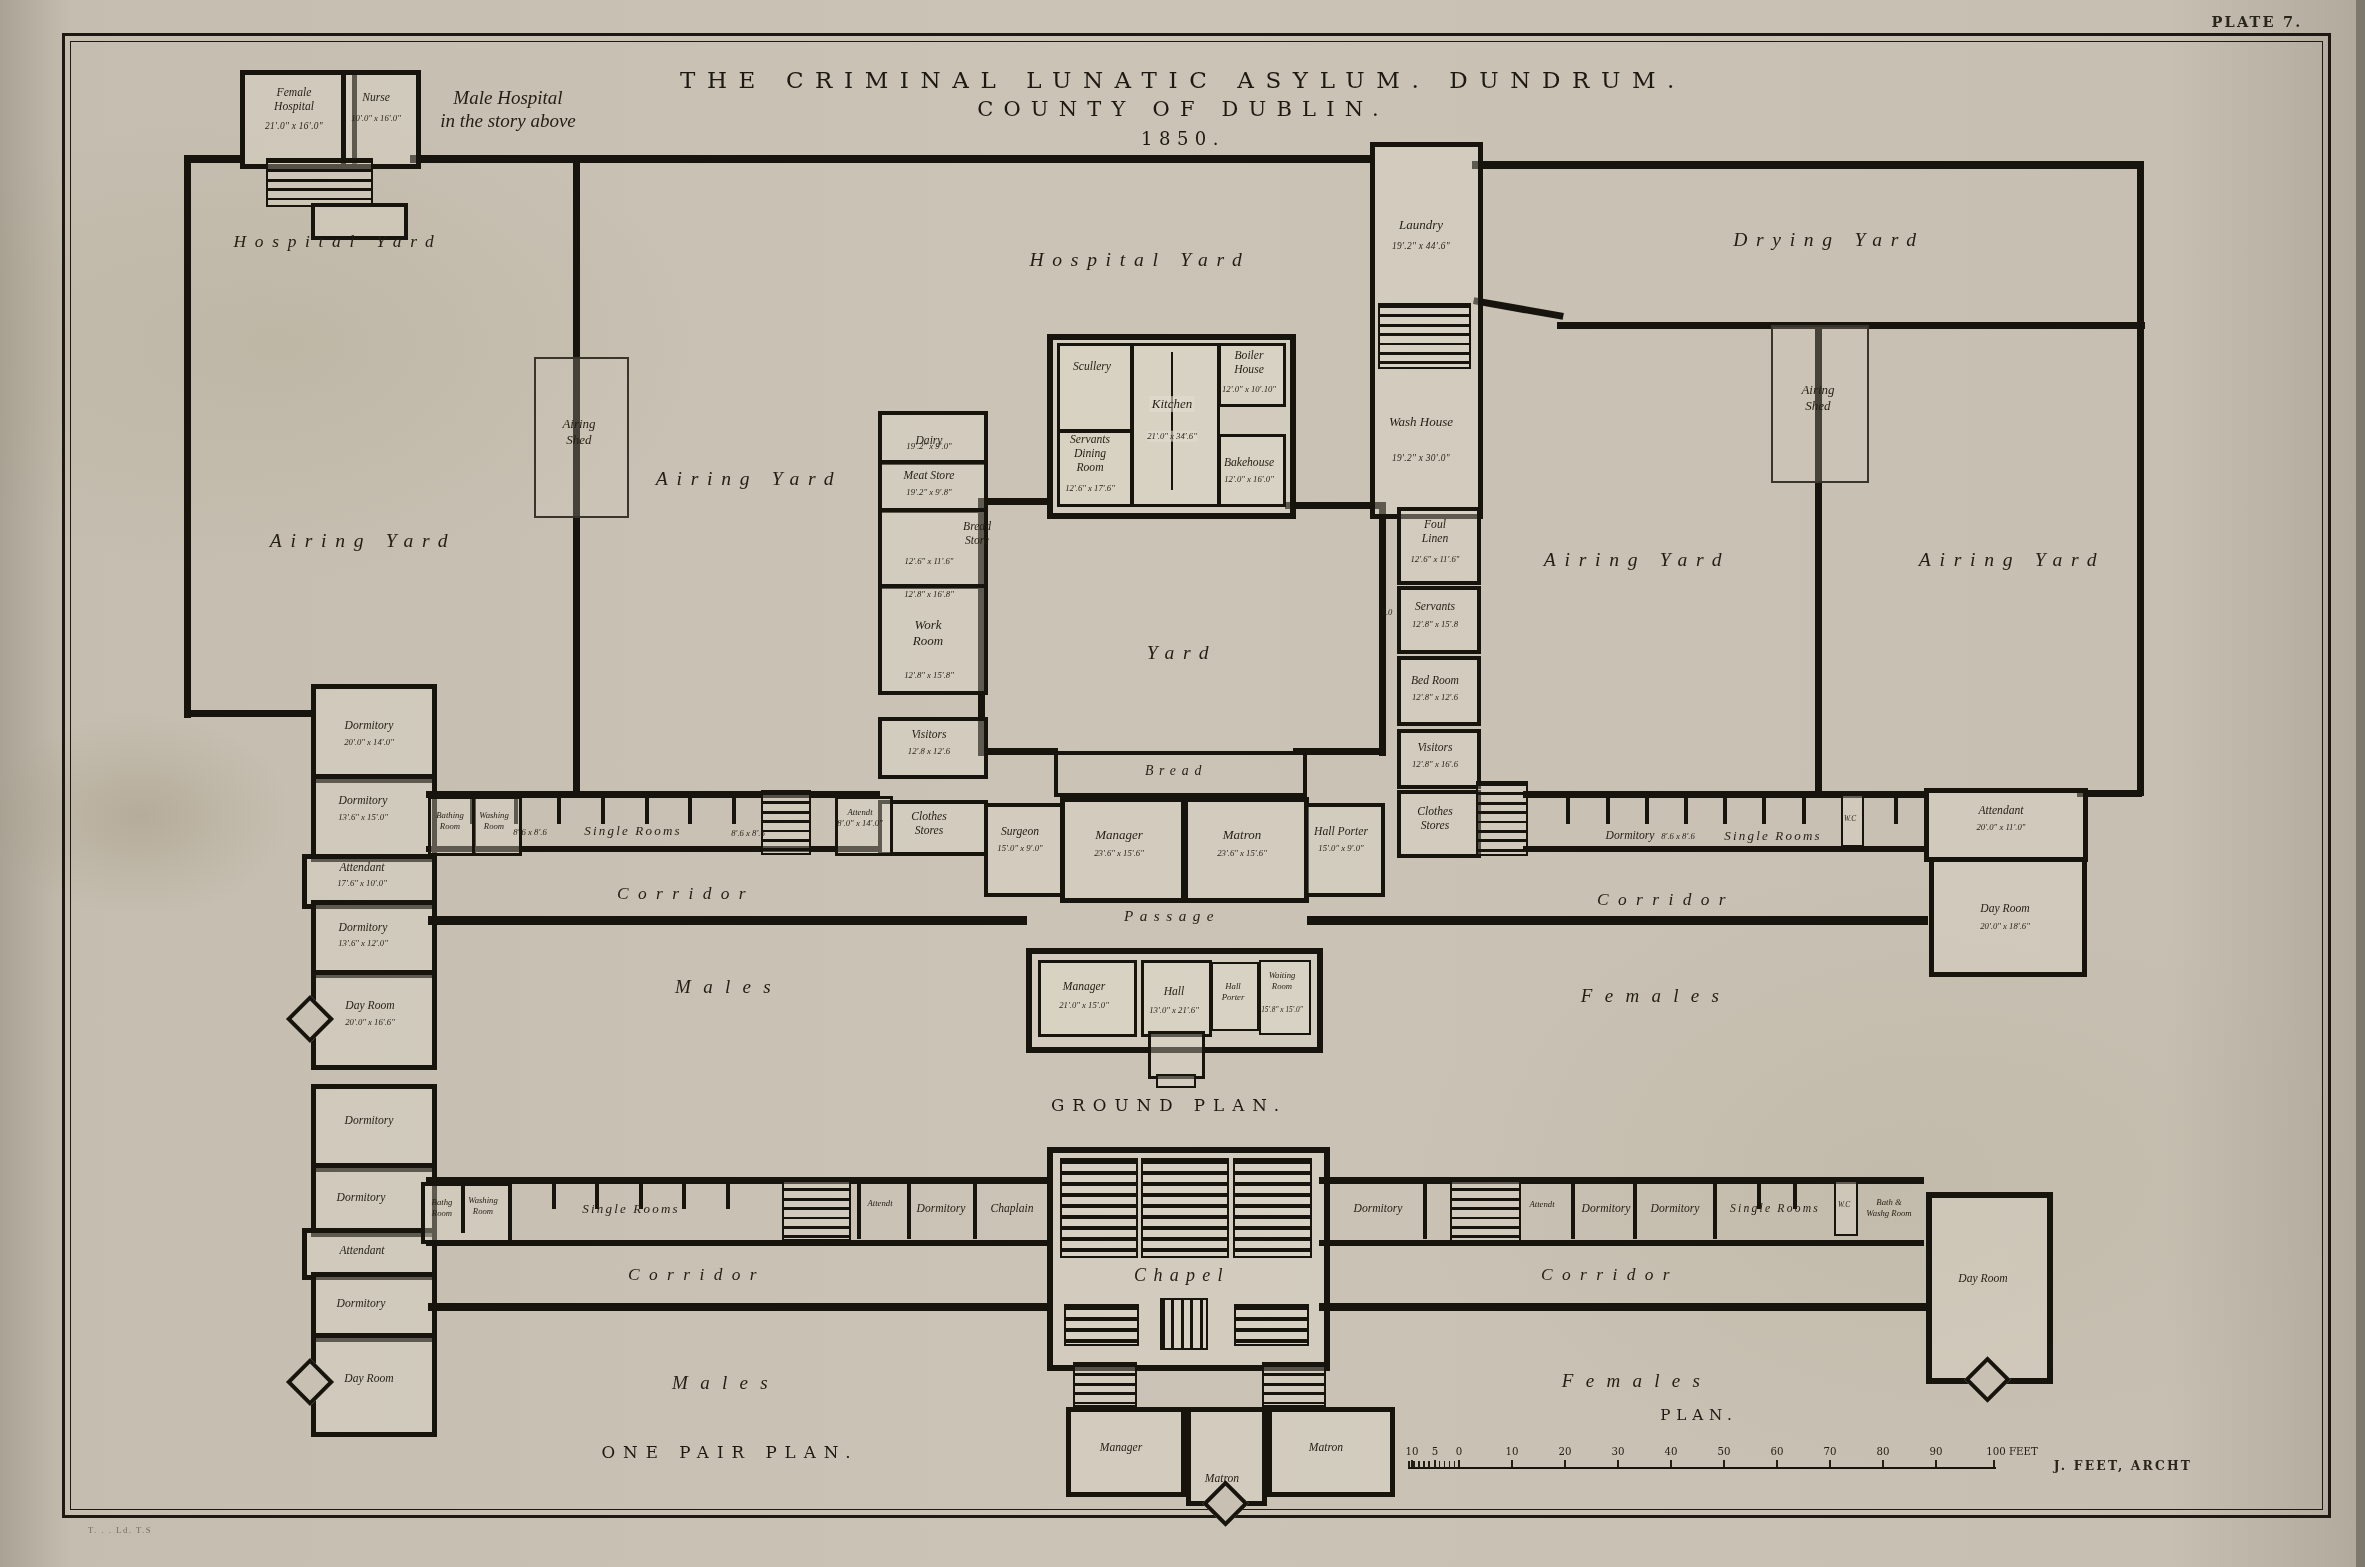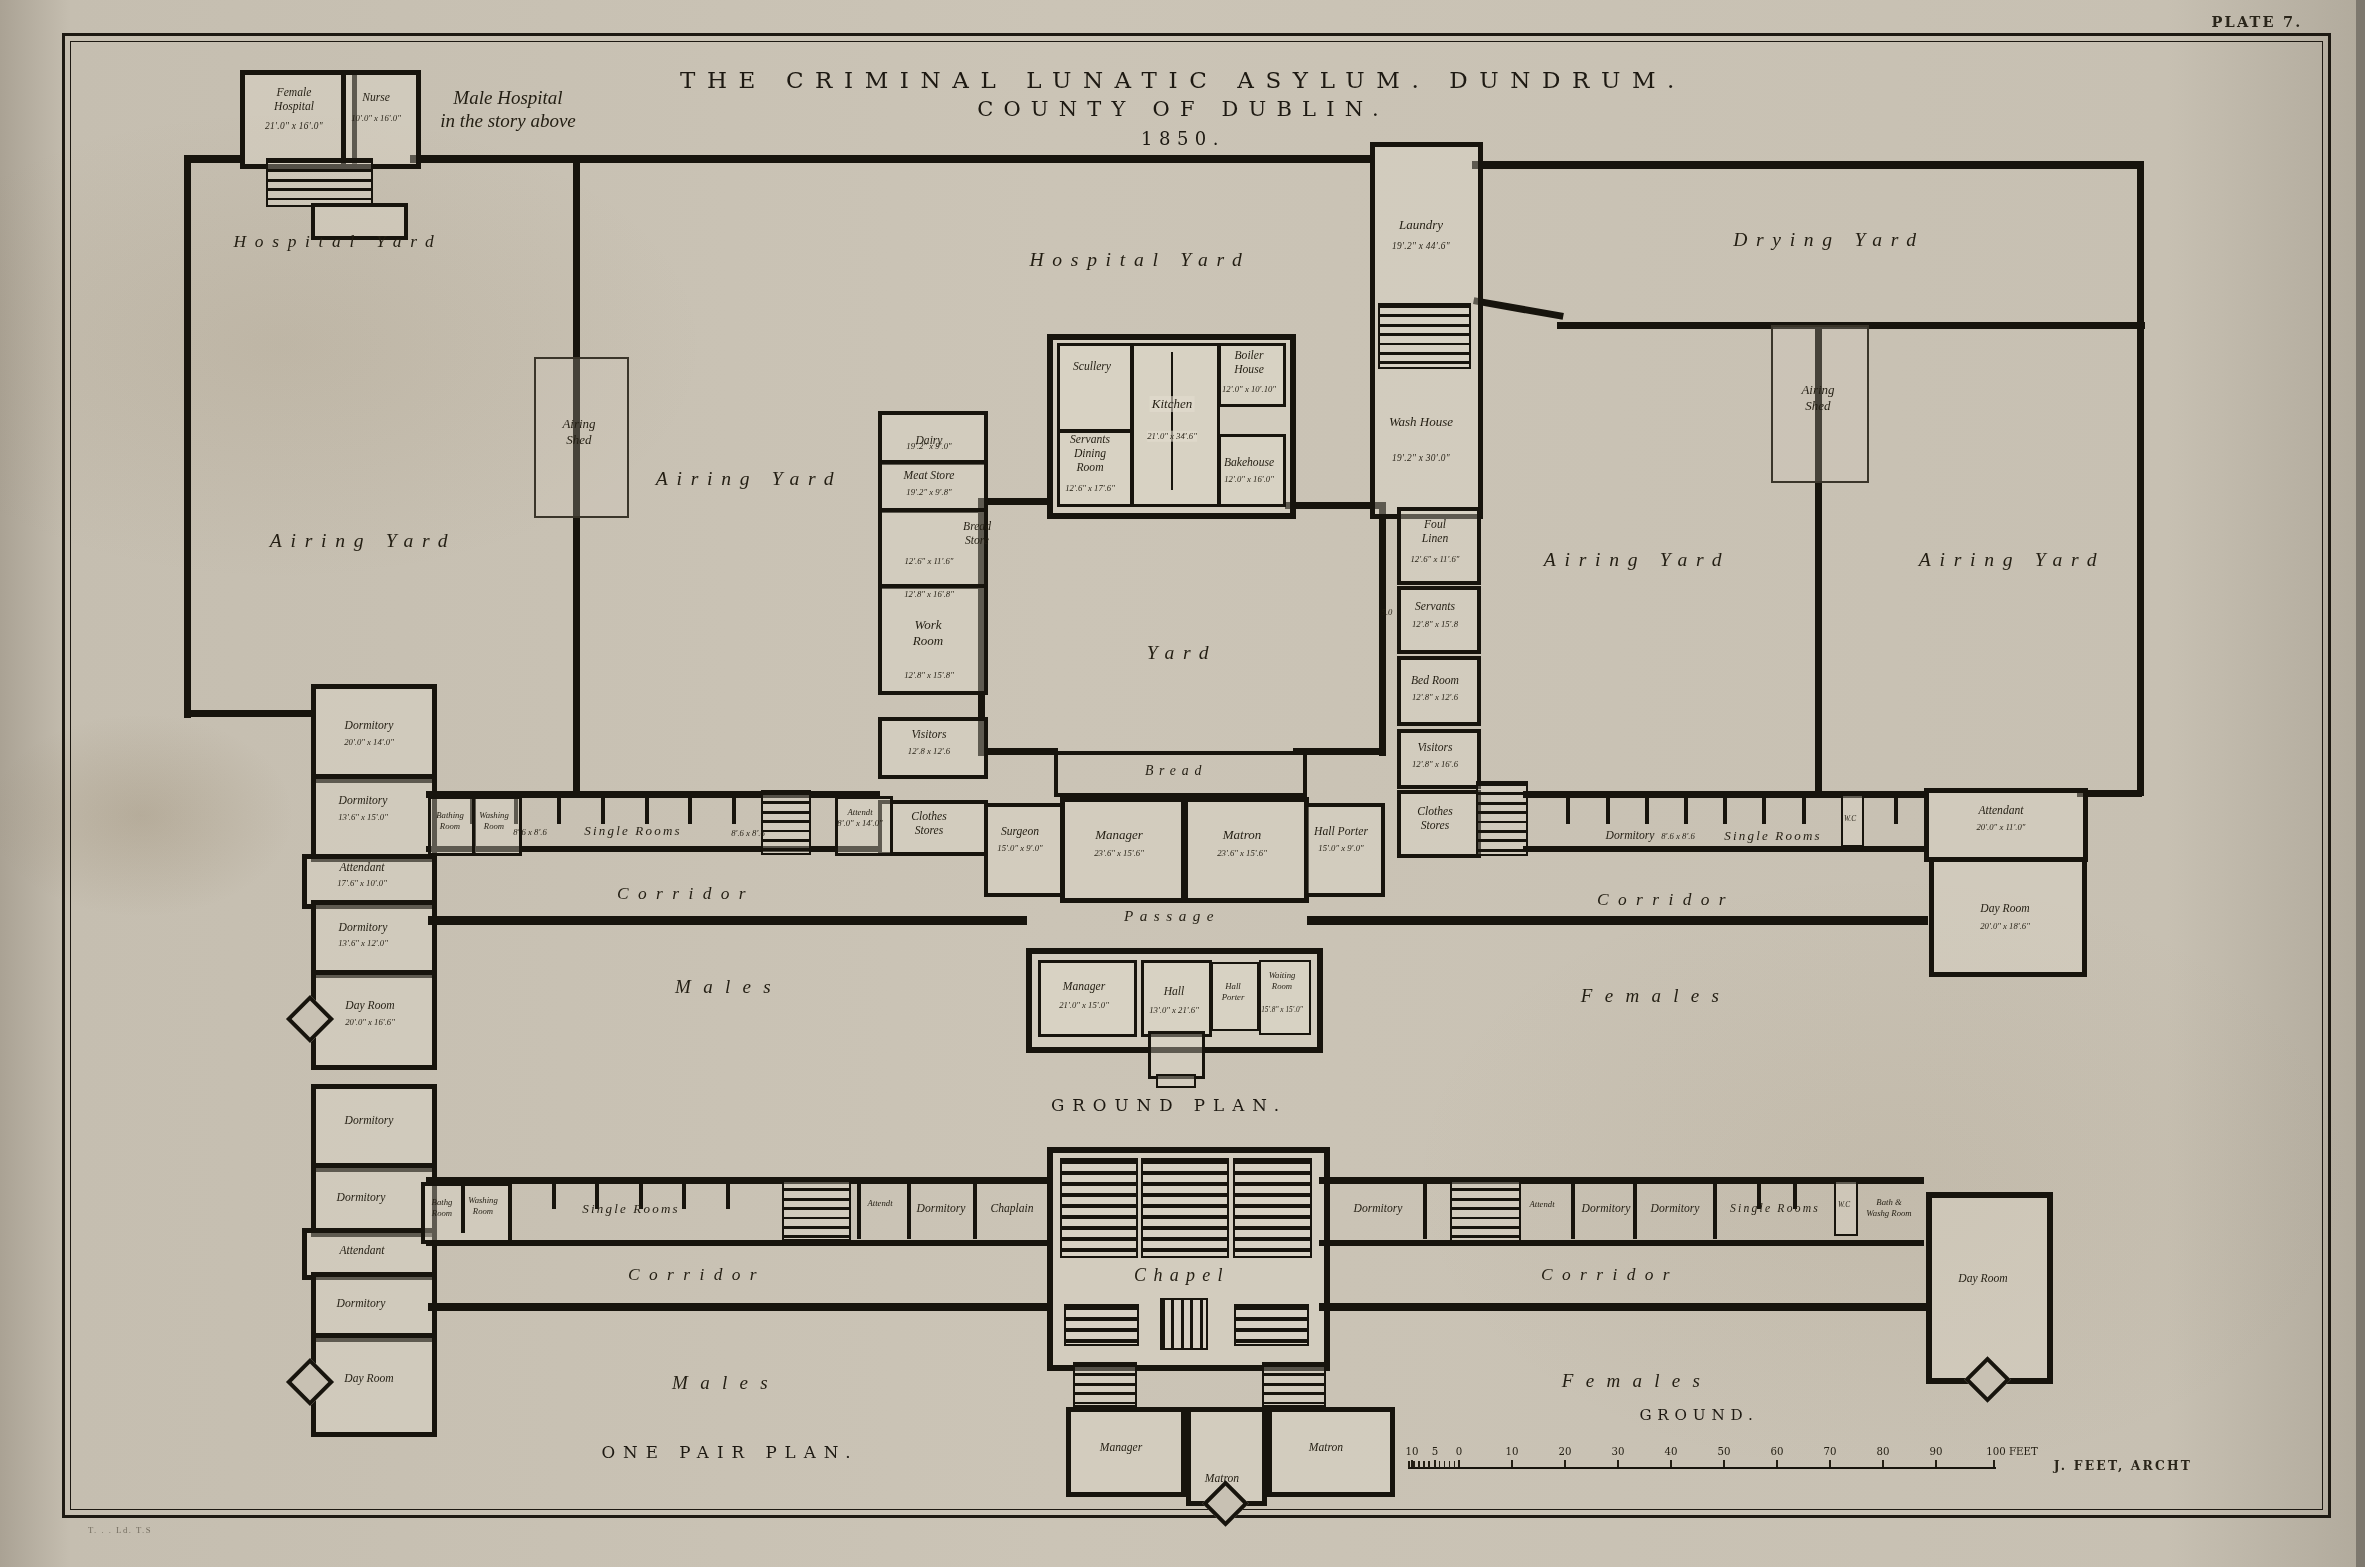--- a/index.html
+++ b/index.html
@@ -343,21 +343,21 @@
   <div class="lbl rm2" style="left:1983px;top:1279px;">Day Room</div>
 
   <div class="wall" style="left:428px;top:1303px;width:621px;height:8px;"></div>
   <div class="wall" style="left:1319px;top:1303px;width:608px;height:8px;"></div>
   <div class="lbl corr" style="left:697px;top:1275px;">Corridor</div>
   <div class="lbl corr" style="left:1610px;top:1275px;">Corridor</div>
   <div class="lbl sex" style="left:726px;top:1383px;">Males</div>
   <div class="lbl sex" style="left:1637px;top:1381px;">Females</div>
   <div class="lbl cap" style="left:730px;top:1452px;">ONE PAIR PLAN.</div>
 
-  <div class="lbl cap" style="left:1699px;top:1415px;font-size:15.2px;letter-spacing:5.8px;">GROUND.</div>
+  <div class="lbl cap" style="left:1699px;top:1415px;font-size:15.2px;letter-spacing:5.8px;">PLAN.</div>
   <div class="wall" style="left:1408px;top:1467px;width:588px;height:2.2px;"></div>
   <div style="position:absolute;left:1408px;top:1461px;width:51px;height:6.5px;background:repeating-linear-gradient(90deg,#231e13 0 1.5px,transparent 1.5px 5.1px);"></div>
   <div class="tick" style="left:1411px;top:1460px;"></div>
   <div class="tick" style="left:1434px;top:1460px;"></div>
   <div class="tick" style="left:1458px;top:1460px;"></div>
   <div class="tick" style="left:1511px;top:1460px;"></div>
   <div class="tick" style="left:1564px;top:1460px;"></div>
   <div class="tick" style="left:1617px;top:1460px;"></div>
   <div class="tick" style="left:1670px;top:1460px;"></div>
   <div class="tick" style="left:1723px;top:1460px;"></div>

